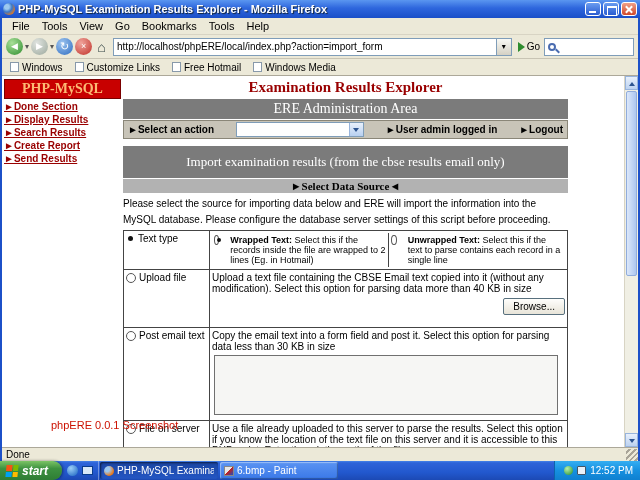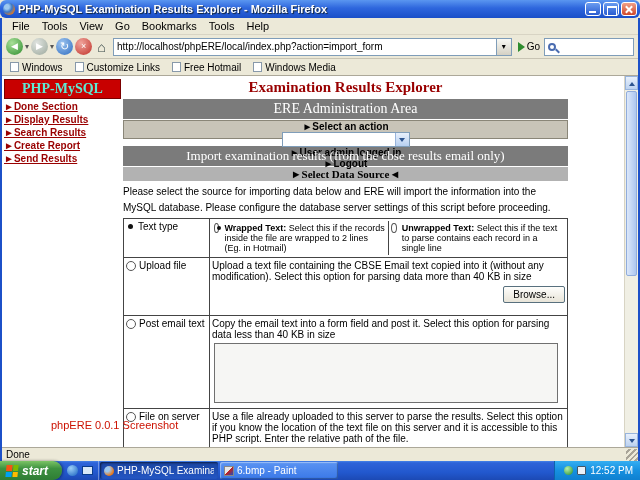--- a/index.html
+++ b/index.html
@@ -1,21 +1,21 @@
 <!DOCTYPE html>
 <html><head>
 <meta charset="utf-8">
 <style>
   * { margin:0; padding:0; box-sizing:border-box; }
   body { font-family:"Liberation Sans",sans-serif; background:#444; }
   .screen { position:relative; width:640px; height:480px; overflow:hidden; background:#ECE9D8; }
 
   
   .titlebar { height:18px; display:flex; align-items:center; gap:3px; padding:0 3px;
-    background:linear-gradient(180deg,#5A96F0 0%,#2E66DD 45%,#1A4FC8 100%);border-radius:6px; }
+    background:linear-gradient(180deg,#5A96F0 0%,#2E66DD 45%,#1A4FC8 100%); }
   .ff-icon { width:12px; height:12px; border-radius:50%; flex:0 0 auto;
     background:radial-gradient(circle at 32% 32%,#9CC8F0 20%,#3A78C8 45%,#E87818 78%); }
   .title-text { color:#fff; font-size:11px; font-weight:bold; flex:1; white-space:nowrap; overflow:hidden; text-shadow:1px 1px 1px #123; }
   .win-btns { display:flex; gap:2px; }
   .wbtn { width:16px; height:14px; border:1px solid #fff; border-radius:3px; position:relative; }
   .wbtn.min,.wbtn.max { background:linear-gradient(#6A9CF0,#2A5CD0); }
   .wbtn.min::after { content:""; position:absolute; left:3px; bottom:2px; width:7px; height:2px; background:#fff; }
   .wbtn.max::after { content:""; position:absolute; left:3px; top:3px; width:8px; height:7px; border:1px solid #fff; border-top-width:2px; }
   .wbtn.close { background:linear-gradient(#F0A088,#D0482A); }
   .wbtn.close::before,.wbtn.close::after { content:""; position:absolute; left:6px; top:2px; width:2px; height:9px; background:#fff; }
@@ -50,46 +50,46 @@
   .pagearea { position:relative; width:622px; height:100%; overflow:hidden; }
   .scrollbar { width:14px; background:#F0EFE4; border-left:1px solid #D8D4C4; display:flex; flex-direction:column; }
   .sb-btn { height:14px; background:linear-gradient(#E8F0FC,#BCD2F0); border:1px solid #98B4DC; position:relative; }
   .sb-up::after { content:""; position:absolute; left:3px; top:5px; border-left:3px solid transparent; border-right:3px solid transparent; border-bottom:4px solid #2C5490; }
   .sb-down::after { content:""; position:absolute; left:3px; top:5px; border-left:3px solid transparent; border-right:3px solid transparent; border-top:4px solid #2C5490; }
   .sb-thumb { height:185px; margin:1px; background:linear-gradient(90deg,#DCE8FA,#ACC6F0); border:1px solid #90ACDC; border-radius:2px; }
   .sb-rest { flex:1; }
 
   
   .sidebar { position:absolute; left:2px; top:3px; width:117px; font-size:10px; }
-  .sidebar-header { background:#C80000; color:#5eead4; font-family:"Liberation Serif",serif; font-weight:bold; font-size:14px; text-align:center; padding:1px 0; border:1px solid #7A0000; }
+  .sidebar-header { background:#C80000; color:#fdba74; font-family:"Liberation Serif",serif; font-weight:bold; font-size:14px; text-align:center; padding:1px 0; border:1px solid #7A0000; }
   .side-item { padding-top:2px; color:#990000; font-weight:bold; white-space:nowrap; }
   .side-item .lnk { text-decoration:underline; cursor:pointer; }
 
   .main { position:absolute; left:121px; top:3px; width:445px; }
   .page-title { font-family:"Liberation Serif",serif; font-size:15px; font-weight:bold; color:#990000; text-align:center; }
   .graybar { background:#7B7B7B; color:#fff; font-family:"Liberation Serif",serif; text-align:center; }
   .admin-bar { font-size:14px; padding:2px 0; margin-top:3px; }
-  .action-row { margin-top:1px; height:19px; display:flex; align-items:center; justify-content:space-between; background:#C8C4B8; border:1px solid #8A8678; padding:0 4px; font-size:10px; font-weight:bold;flex-direction:column; }
+  .action-row { margin-top:1px; height:19px; display:flex; align-items:center; justify-content:space-between; background:#C8C4B8; border:1px solid #8A8678; padding:0 4px; font-size:10px; font-weight:bold; }
   .action-select { width:128px; height:15px; background:#fff; border:1px solid #7F9DB9; display:flex; align-items:center; justify-content:flex-end; }
   .sel-btn { width:14px; height:13px; background:linear-gradient(#E8F0FC,#B8D0F0); border-left:1px solid #98B4DC; position:relative; }
   .sel-btn::after { content:""; position:absolute; left:3px; top:5px; border-left:3px solid transparent; border-right:3px solid transparent; border-top:4px solid #2C5490; }
-  .import-bar { margin-top:7px; font-size:13px; padding:2px 0; }
+  .import-bar { margin-top:7px; font-size:13px; padding:8px 0; }
   .subbar { margin-top:1px; background:#B2B2B2; color:#000; font-family:"Liberation Serif",serif; font-weight:bold; font-size:11px; text-align:center; padding:1px 0; }
   .intro { font-size:10px; line-height:16px; margin:3px 0 2px; color:#000; }
 
   table.src { width:100%; border-collapse:collapse; table-layout:fixed; }
   table.src td { border:1px solid #444; font-size:10px; line-height:11px; vertical-align:top; padding:2px; }
   td.lbl { width:86px; }
   td.vmid { vertical-align:middle; }
   .radio { display:inline-block; width:10px; height:10px; border:1px solid #555; border-radius:50%; background:#fff; vertical-align:-2px; margin-right:3px; position:relative; }
   .radio.checked::after { content:""; position:absolute; left:2px; top:2px; width:4px; height:4px; border-radius:50%; background:#111; }
   .bullet { display:inline-block; width:5px; height:5px; border-radius:50%; background:#111; vertical-align:1px; margin:0 5px 0 2px; }
   td.ttcell { padding:0; }
   .tt-wrap { display:flex; }
-  .half { flex:1; padding:2px; font-size:9px; line-height:10px; display:flex; align-items:flex-start; gap:2px; }
+  .half { flex:1; padding:2px; font-size:9px; line-height:10px; display:flex; align-items:flex-start; gap:8px; }
   .half.right { border-left:1px solid #444; }
   .browse-wrap { text-align:right; margin-top:4px; }
   .btn-browse { font-family:"Liberation Sans",sans-serif; font-size:10px; height:17px; padding:0 9px; background:linear-gradient(#FEFEFC,#E8E4D8); border:1px solid #58707E; border-radius:2px; }
   .email-ta { display:block; width:344px; height:60px; margin:3px 2px; background:#F6F6F4; border:1px solid #707070; resize:none; font-family:"Liberation Sans",sans-serif; font-size:10px; }
   .details-bar { margin-top:0; }
   .page-footer { position:absolute; left:5px; top:343px; color:#CC1100; font-weight:normal; font-size:11px; line-height:13px; white-space:nowrap;margin-left:44px; }
 
   
   .statusbar { height:14px; background:#ECE9D8; border-top:1px solid #ACA899; display:flex; align-items:center; font-size:10px; }
   .status-text { flex:1; padding-left:4px; }
@@ -239,21 +239,21 @@
                 <div class="browse-wrap">
                   <button class="btn-browse">Browse...</button>
                 </div>
               </td>
             </tr>
             <tr style="height:92px;">
               <td class="lbl">
                 <span class="radio"></span><span>Post email text</span>
               </td>
               <td>
-                <span>Copy the email text into a form field and post it. Select this option for parsing data less than 40 KB in size</span>
+                <span>Copy the email text into a form field and post it. Select this option for parsing data less than 30 KB in size</span>
                 <textarea class="email-ta" style=""></textarea>
               </td>
             </tr>
             <tr style="height:44px;">
               <td class="lbl vmid">
                 <span class="radio"></span><span>File on server</span>
               </td>
               <td>
                 <span>Use a file already uploaded to this server to parse the results. Select this option if you know the location of the text file on this server and it is accessible to this PHP script. Enter the relative path of the file.</span>
               </td>

